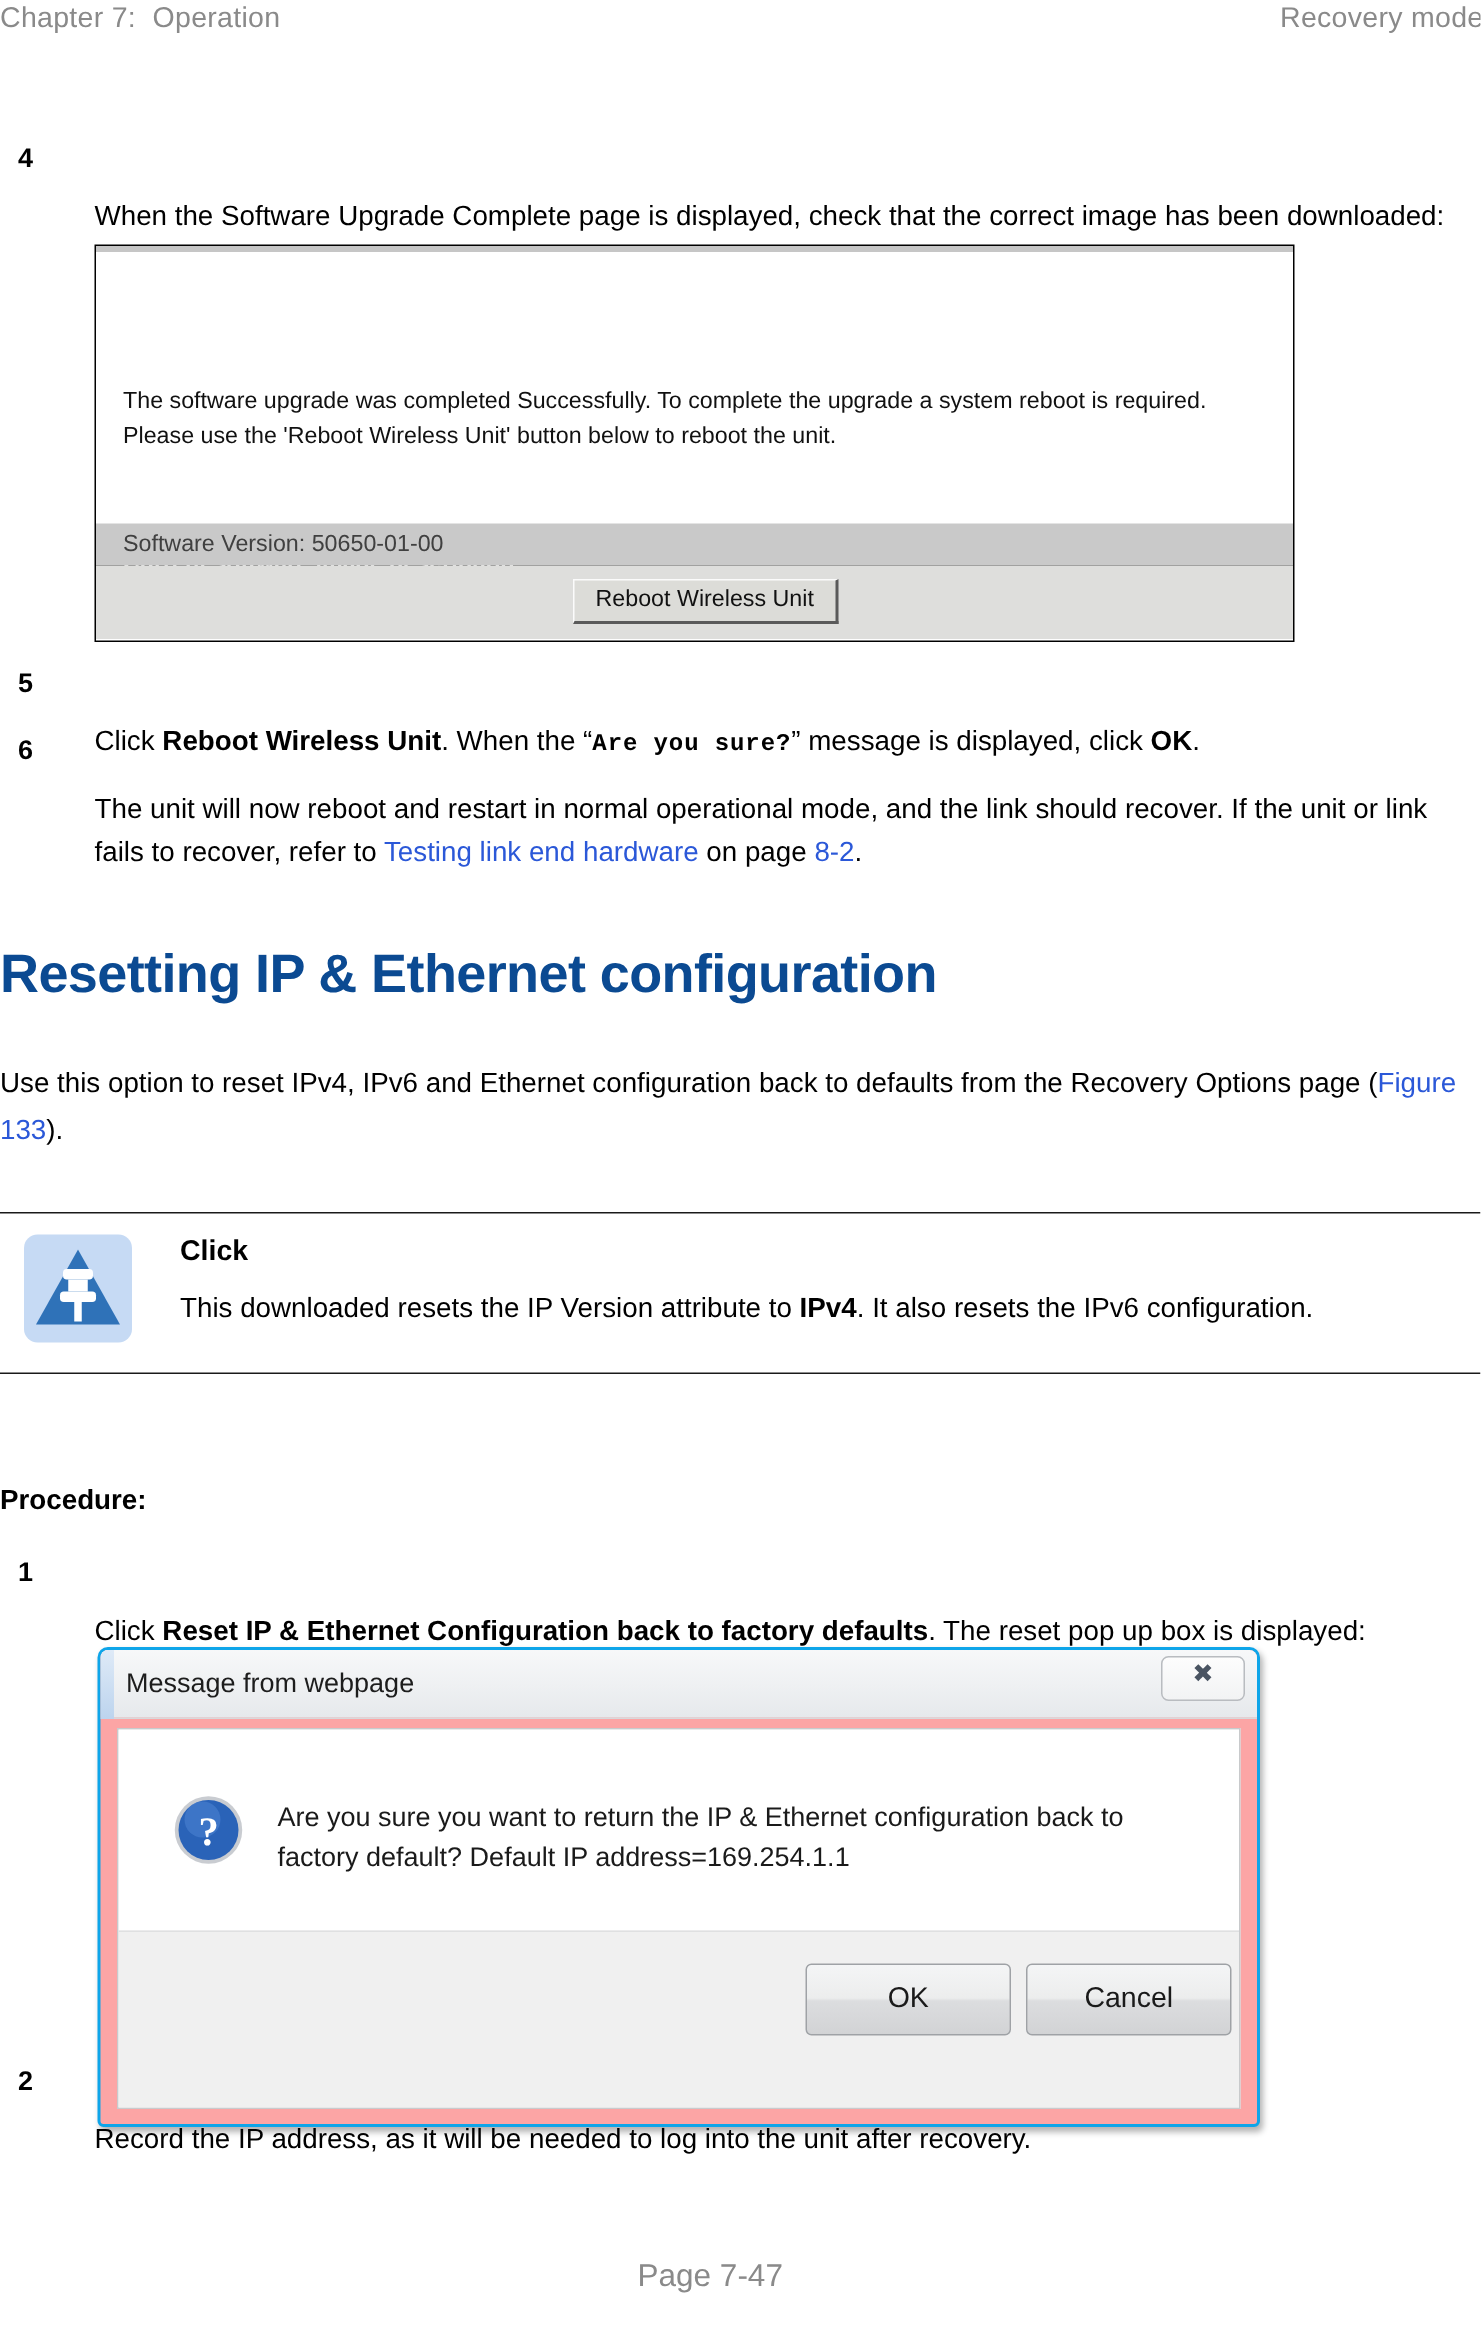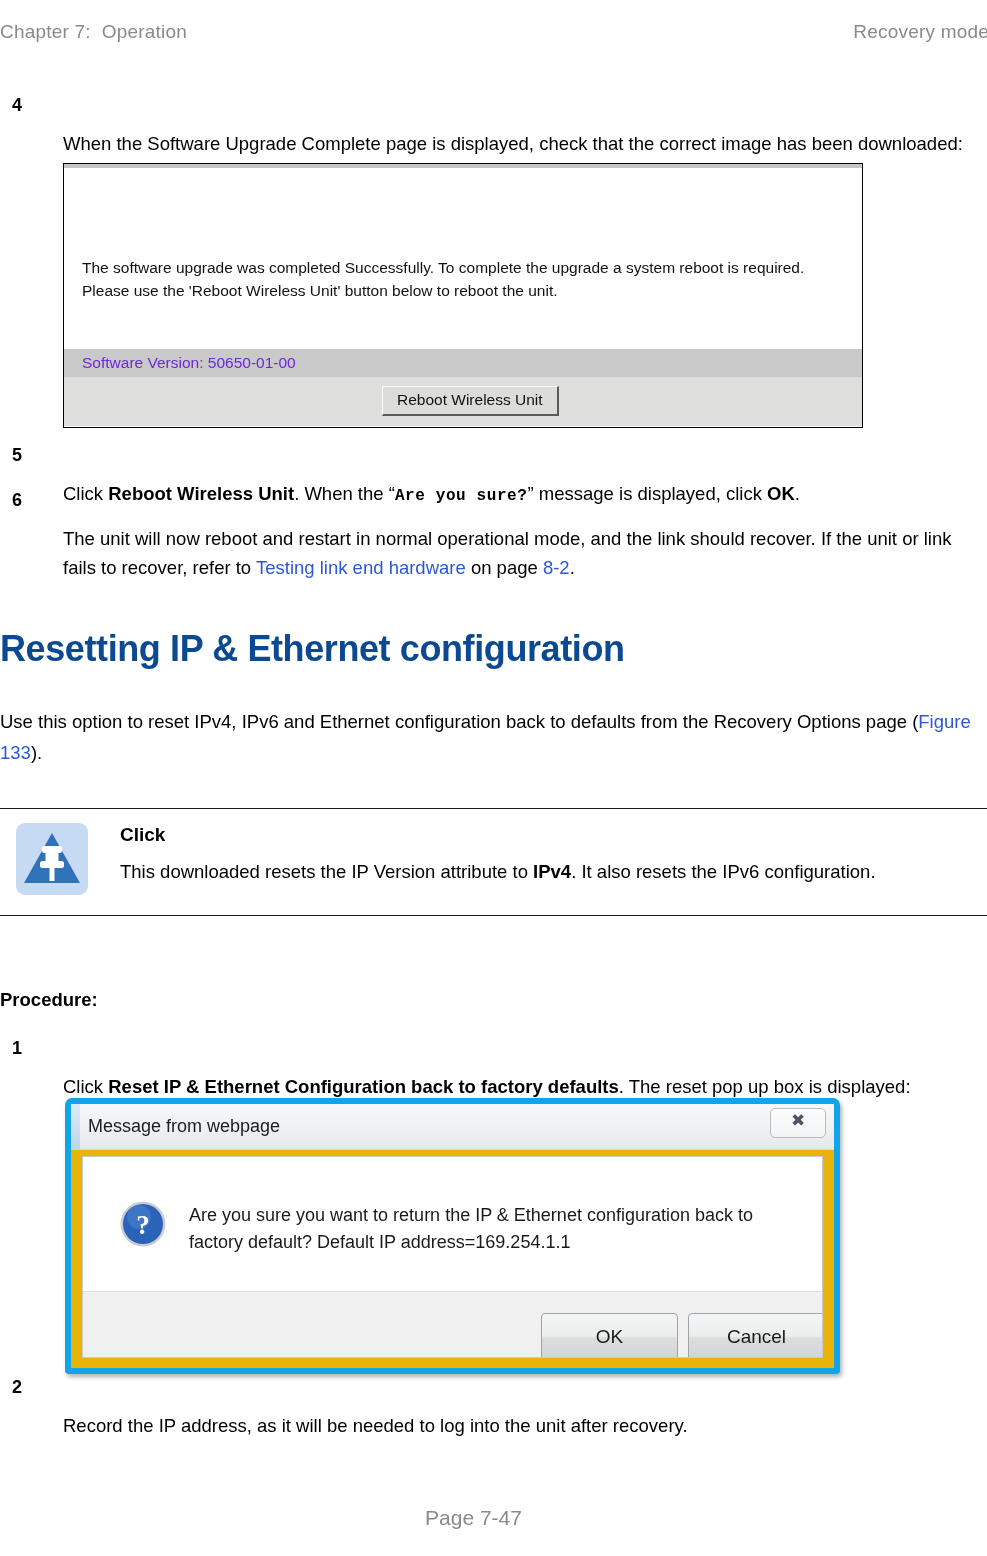--- a/index.html
+++ b/index.html
@@ -21,21 +21,20 @@
     height: 1556px;
   }
 
   
   .runhead {
     position: absolute;
     top: 0px;
     left: 0px;
     width: 987px;
     height: 34px;
-    margin-top: 19px;
   }
   .runhead-left {
     position: absolute;
     left: 0px;
     top: 2px;
     font-size: 19px;
     color: #8a8a8a;
     letter-spacing: 0.2px;
     white-space: pre;
   }
@@ -145,21 +144,21 @@
     top: 185px;
     width: 100%;
     height: 28px;
     background: #c9c9c9;
   }
   .sw-verrow-label {
     position: absolute;
     left: 18px;
     top: 5px;
     font-size: 15.5px;
-    color: #6d28d9;
+    color: #404040;
   }
   .sw-btnrow {
     position: absolute;
     left: 0px;
     top: 213px;
     width: 100%;
     height: 49px;
     background: #dededc;
   }
   .sw-btn {
@@ -242,23 +241,23 @@
     font-weight: bold;
     color: #000;
   }
 
   
   .dlg {
     position: absolute;
     left: 65px;
     top: 1098px;
     width: 775px;
-    height: 276px;
-    background: #eab308;
-    border: 6px solid #0ea5e9;
+    height: 320px;
+    background: #fca5a5;
+    border: 2px solid #0ea5e9;
     border-radius: 7px 7px 4px 4px;
     box-sizing: border-box;
     box-shadow: 2px 3px 4px rgba(0,0,0,0.30);
     overflow: hidden;
   }
   .dlg-titlebar {
     position: absolute;
     left: 0; top: 0;
     width: 100%;
     height: 46px;

